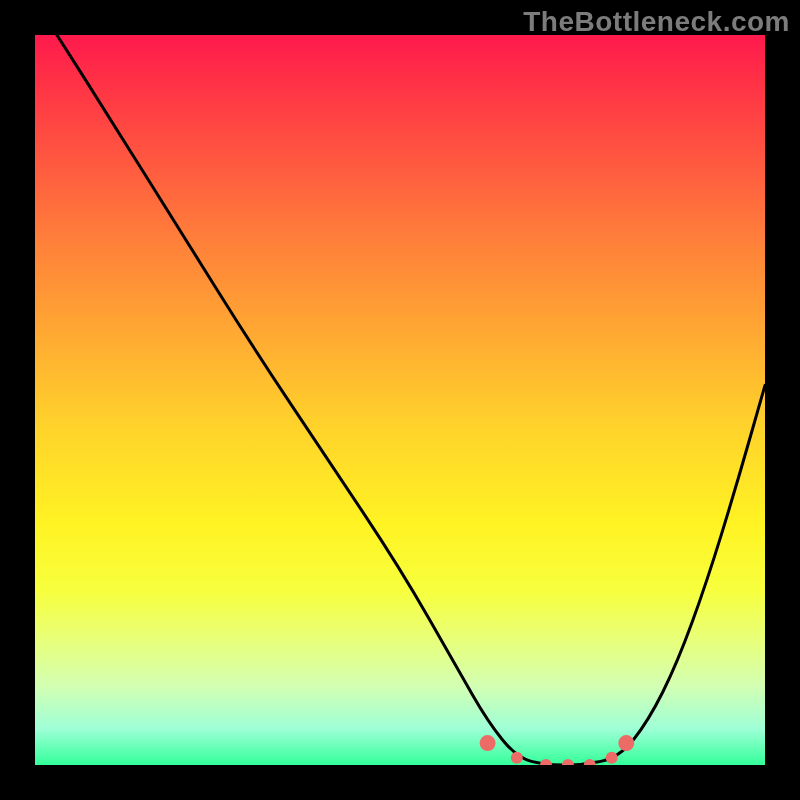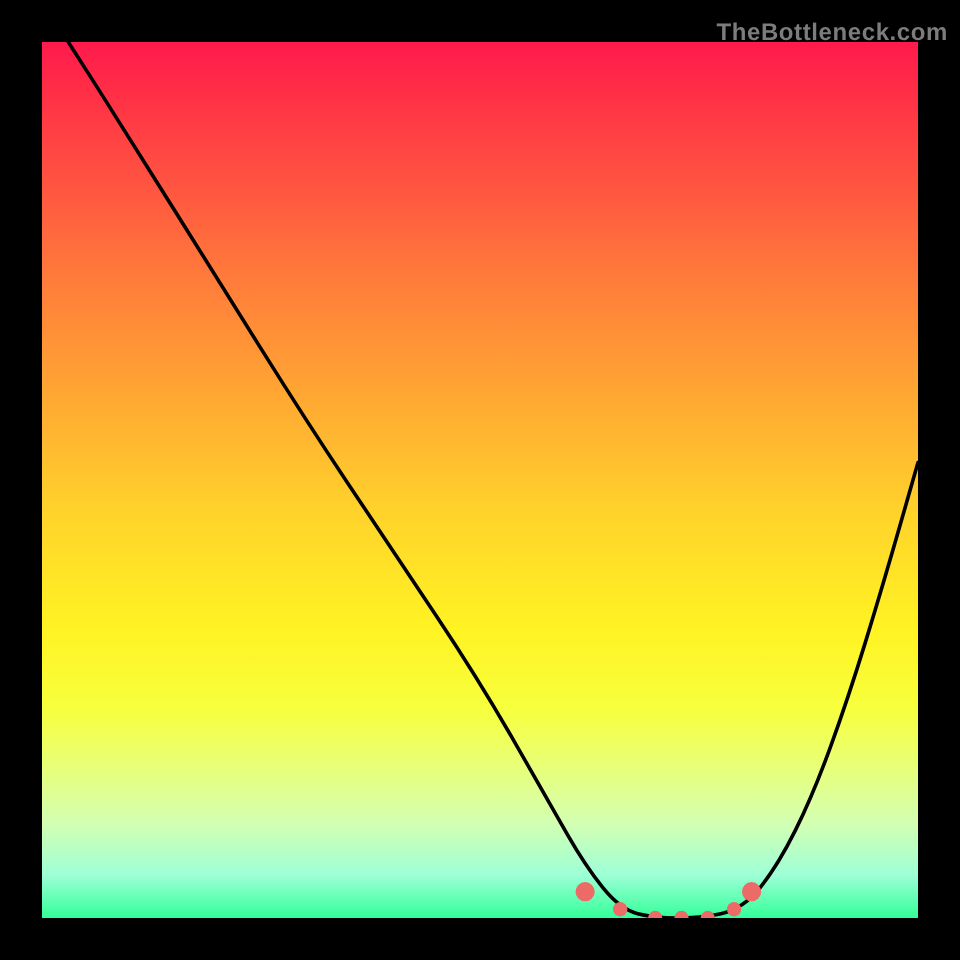--- a/index.html
+++ b/index.html
@@ -11,24 +11,24 @@
     overflow: hidden;
   }
   .frame {
     position: relative;
     width: 800px;
     height: 800px;
     background: #000;
   }
   .watermark {
     position: absolute;
-    top: 16px;
+    top: 6px;
     right: 10px;
     font-family: Arial, Helvetica, sans-serif;
-    font-size: 20px;
+    font-size: 28px;
     font-weight: bold;
     color: #7c7c7c;
     letter-spacing: 0.5px;
     z-index: 3;
   }
   .plot {
     position: absolute;
     left: 35px;
     top: 35px;
     width: 730px;

